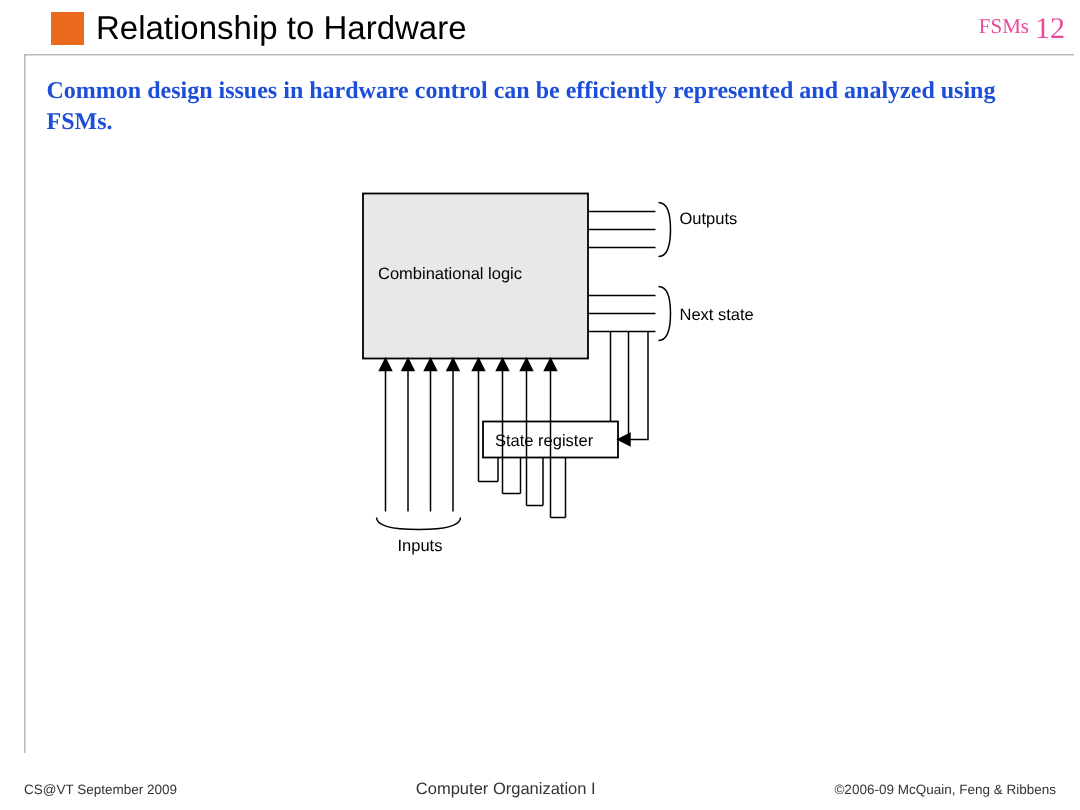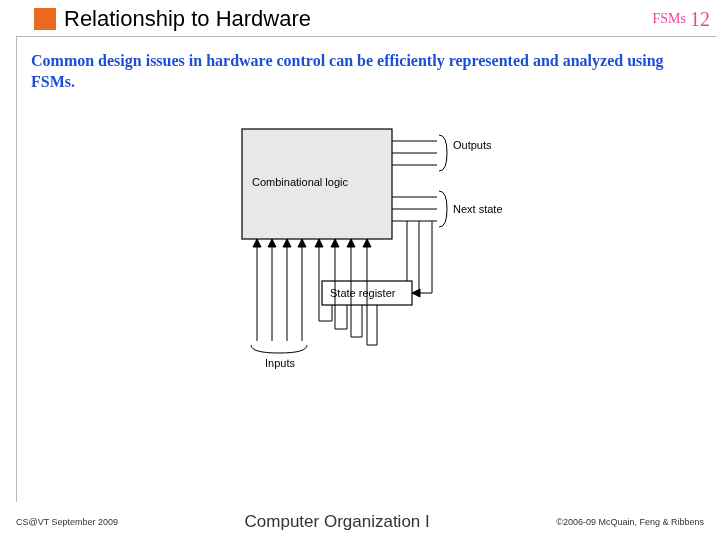--- a/index.html
+++ b/index.html
@@ -72,21 +72,21 @@
     left: 0; right: 0; bottom: 8px;
     display: flex;
     justify-content: space-between;
     align-items: center;
     padding: 0 16px;
     font-family: Arial, Helvetica, sans-serif;
     font-size: 9px;
     color: #333;
   }
   .footer .center {
-    font-size: 17px;
+    font-size: 11px;
   }
   svg text {
     font-family: Arial, Helvetica, sans-serif;
     font-size: 11px;
     fill: #000;
   }
 </style>
 </head>
 <body>
 

